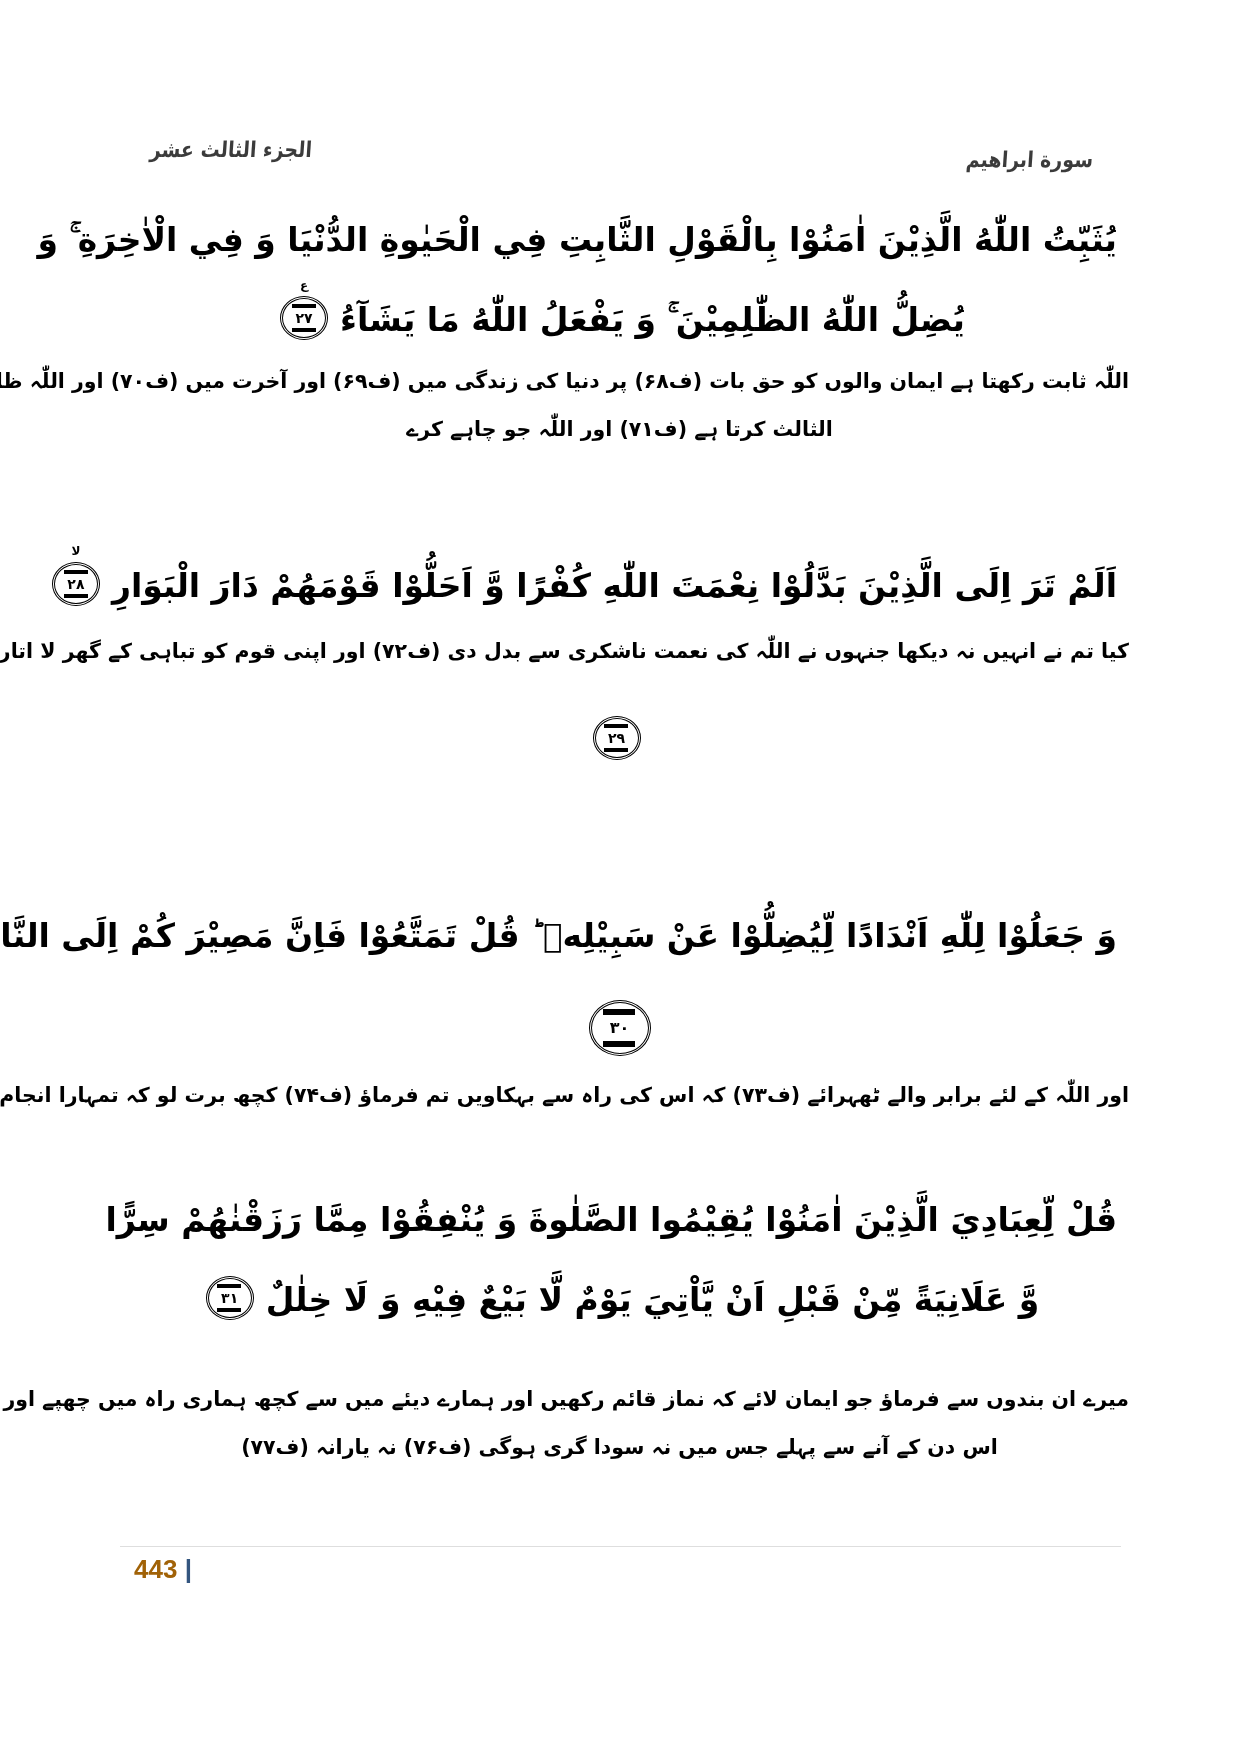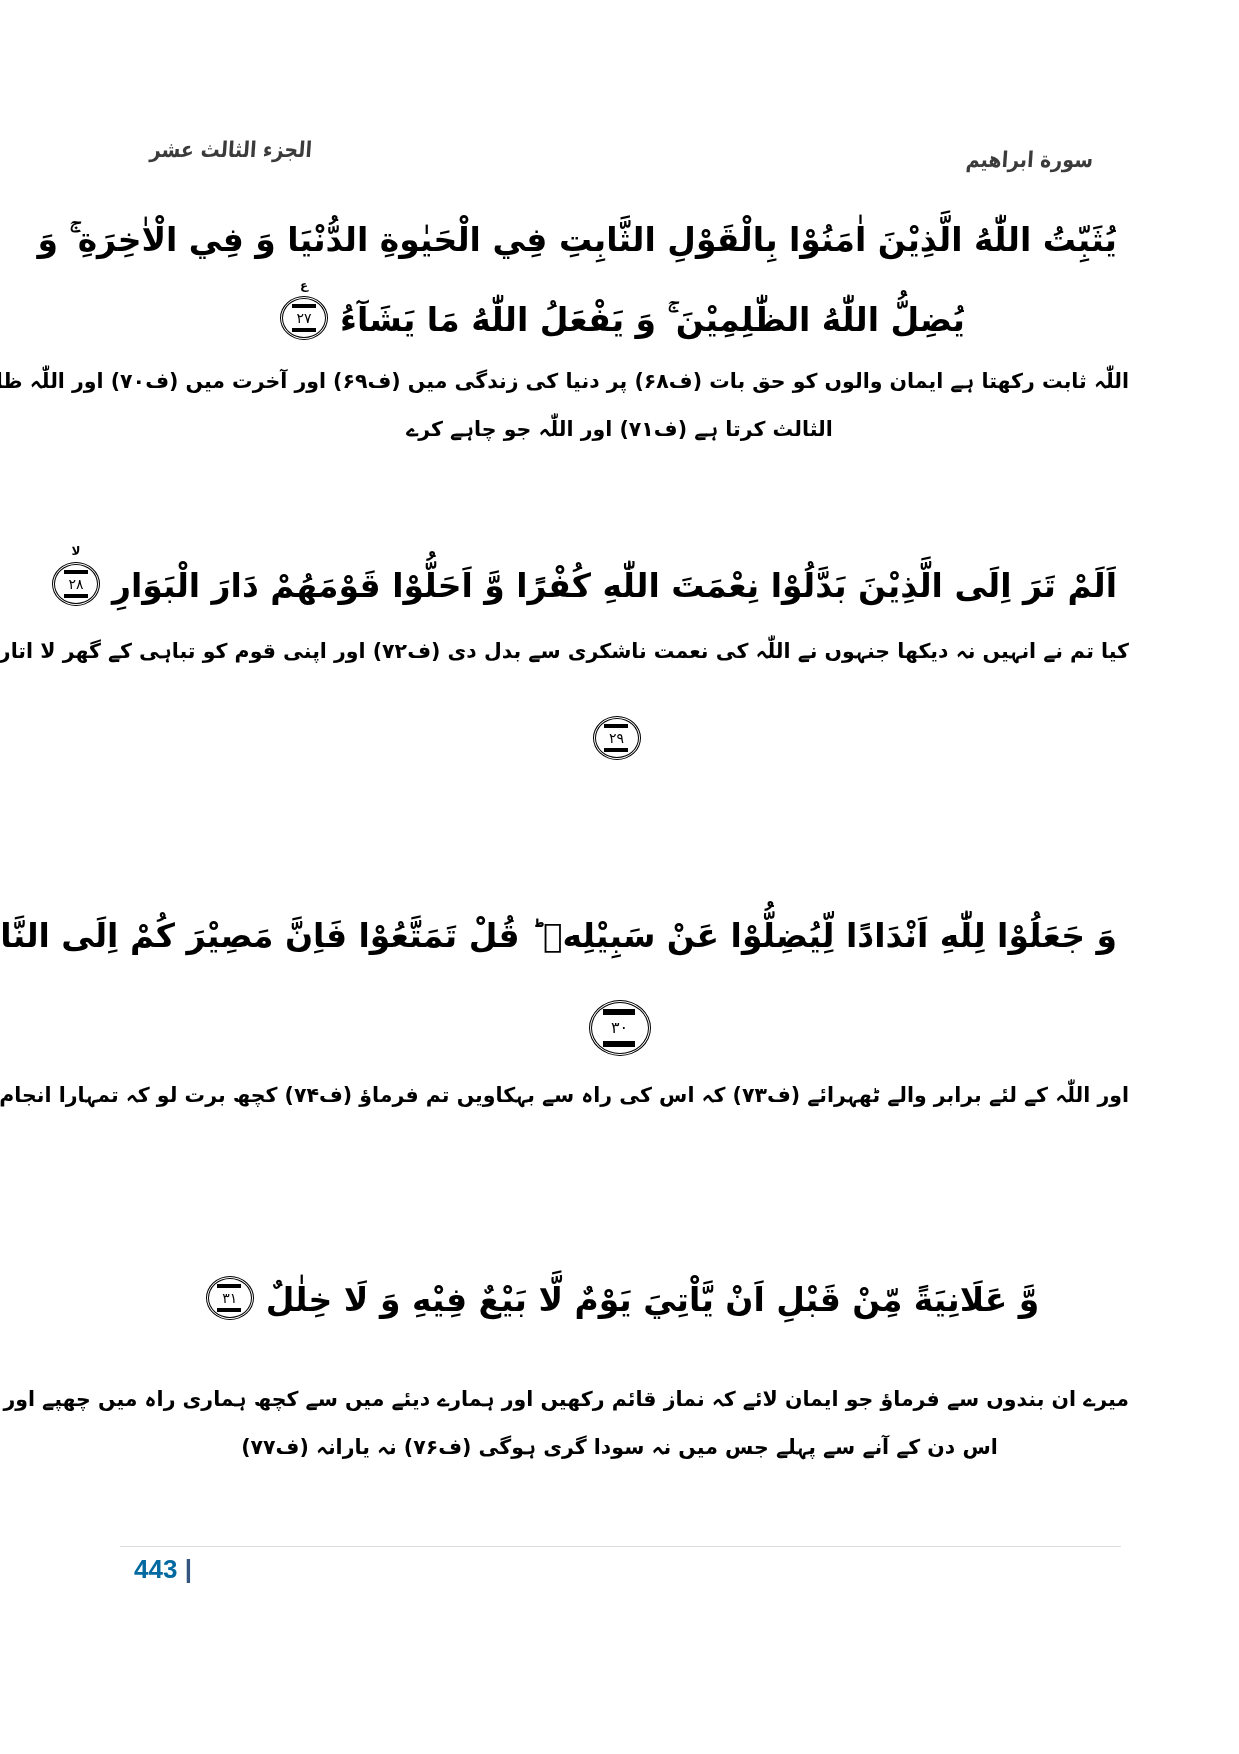--- a/index.html
+++ b/index.html
@@ -15,21 +15,21 @@
       font-weight:bold;font-size:33px;line-height:76px;white-space:nowrap;}
 
   
   .ur{position:absolute;left:110px;right:110px;text-align:center;direction:rtl;
       font-weight:bold;font-size:20.5px;line-height:46px;white-space:nowrap;}
 
   
   .vm{display:inline-flex;position:relative;vertical-align:middle;margin:0 12px 8px 6px;}
   .vm-circle{display:inline-flex;align-items:center;justify-content:center;
       width:42px;height:38px;border:3px double #000;border-radius:50%;
-      font-size:14px;font-weight:normal;line-height:1;
+      font-size:14px;font-weight:bold;line-height:1;
       background-image:linear-gradient(#000,#000),linear-gradient(#000,#000);
       background-size:58% 4px,58% 4px;
       background-position:center 5px,center calc(100% - 5px);
       background-repeat:no-repeat;}
   .vm-note{position:absolute;top:-17px;left:50%;transform:translateX(-50%);
       font-size:12px;font-weight:bold;line-height:1;}
 
   .vm-standalone{position:absolute;left:0;right:0;text-align:center;}
   .vm-standalone .vm-circle{width:56px;height:50px;font-size:16px;
       background-size:58% 6px,58% 6px;
@@ -81,29 +81,32 @@
   <div class="ar" style="top:898px;">
     <span>وَ جَعَلُوْا لِلّٰهِ اَنْدَادًا لِّيُضِلُّوْا عَنْ سَبِيْلِهٖ ؕ قُلْ تَمَتَّعُوْا فَاِنَّ مَصِيْرَ كُمْ اِلَى النَّارِ</span>
   </div>
 
   <div class="vm-standalone" style="top:1000px;">
     <span class="vm-circle">۳۰</span>
   </div>
 
   <div class="ur" style="top:1072px;">اور اللّٰہ کے لئے برابر والے ٹھہرائے (ف۷۳) کہ اس کی راہ سے بہکاویں تم فرماؤ (ف۷۴) کچھ برت لو کہ تمہارا انجام آگ</div>
 
+  <div class="ar" style="top:1182px;">
+    <span>قُلْ لِّعِبَادِيَ الَّذِيْنَ اٰمَنُوْا يُقِيْمُوا الصَّلٰوةَ وَ يُنْفِقُوْا مِمَّا رَزَقْنٰهُمْ سِرًّا</span>
+  </div>
   <div class="ar" style="top:1262px;">
     <span>وَّ عَلَانِيَةً مِّنْ قَبْلِ اَنْ يَّاْتِيَ يَوْمٌ لَّا بَيْعٌ فِيْهِ وَ لَا خِلٰلٌ</span><span class="vm">
         <span class="vm-note"></span>
         <span class="vm-circle">۳۱</span>
       </span>
   </div>
 
   <div class="ur" style="top:1376px;">میرے ان بندوں سے فرماؤ جو ایمان لائے کہ نماز قائم رکھیں اور ہمارے دیئے میں سے کچھ ہماری راہ میں چھپے اور ظاہر خرچ کریں</div>
   <div class="ur" style="top:1424px;">اس دن کے آنے سے پہلے جس میں نہ سودا گری ہوگی (ف۷۶) نہ یارانہ (ف۷۷)</div>
 
   <div class="rule"></div>
   <div class="pageno">
-    <span style="color:#0369a1;">443</span>
+    <span style="color:#a16207;">443</span>
     <span style="color:#33557F;">|</span>
   </div>
 
 </div>
 
 </body></html>

